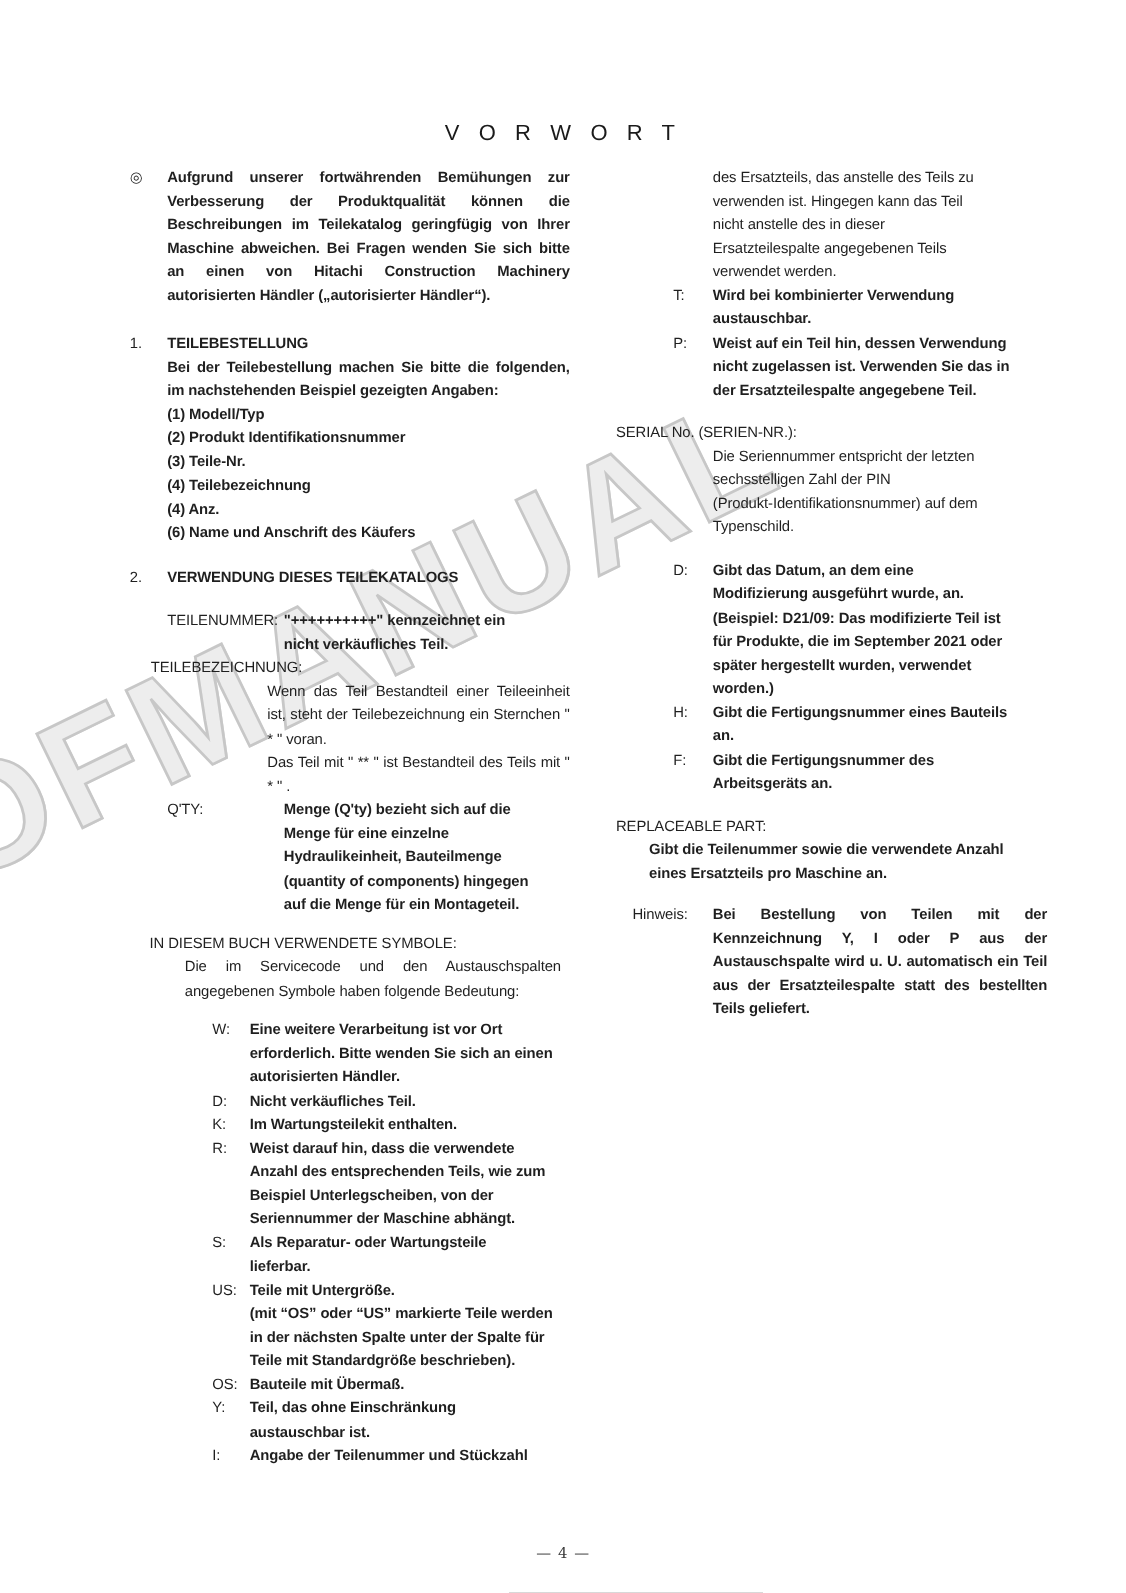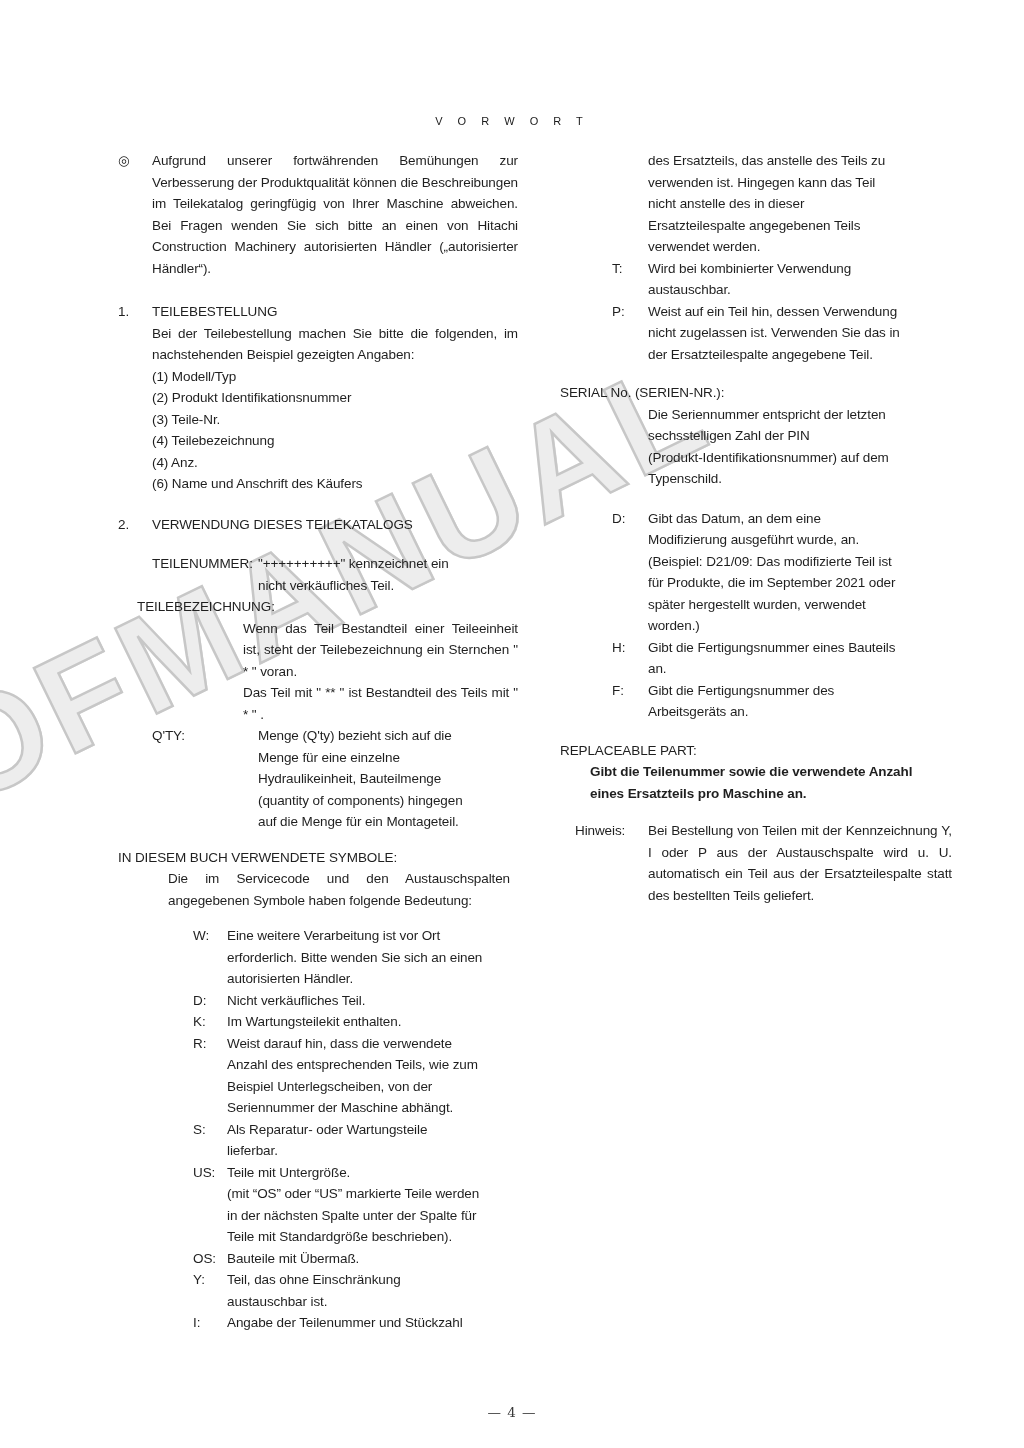--- a/index.html
+++ b/index.html
@@ -11,21 +11,21 @@
     font-family:"Liberation Sans","DejaVu Sans",sans-serif;
     font-size:13.5px;
     line-height:21.5px;
     color:#1f1f1f;
     letter-spacing:-0.1px;
     overflow:hidden;
   }
   .title{
     position:absolute;top:111px;left:0;right:0;
     text-align:center;
-    font-size:11px;letter-spacing:6px;color:#1a1a1a;
+    font-size:20px;letter-spacing:6px;color:#1a1a1a;
   }
   .watermark{
     position:absolute;
     left:-60px;top:755px;
     transform:rotate(-26deg);
     transform-origin:0 0;
     font-weight:700;
     font-size:138px;
     letter-spacing:6px;
     white-space:nowrap;
@@ -36,30 +36,30 @@
     pointer-events:none;
     user-select:none;
   }
   .col-left{position:absolute;left:118px;top:150px;width:400px;z-index:2;}
   .col-right{position:absolute;left:560px;top:150px;width:392px;z-index:2;}
   .row{display:flex;}
   .cell-34{flex:0 0 34px;}
   .cell-36{flex:0 0 36px;}
   .cell-73{flex:0 0 73px;}
   .cell-106{flex:0 0 106px;}
-  .flex1{flex:1 1 auto;min-width:0;}
+  .flex1{flex:1 1 auto;min-width:0;font-weight:bold;}
   .just{text-align:justify;}
   .pre{white-space:pre-line;}
   .sec1{margin-top:22px;}
   .sec2h{margin-top:19px;}
   .tnrow{margin-top:18px;margin-left:34px;}
   .tb{margin-left:19px;}
   .ind106{margin-left:106px;}
   .qtyrow{margin-left:34px;}
-  .symh{margin-top:14px;}
+  .symh{margin-top:14px;margin-left:18px;}
   .symi{margin-left:50px;width:342px;}
   .symlist{margin-top:14px;margin-left:75px;}
   .cont{margin-left:88px;}
   .code{display:flex;margin-left:52px;}
   .serialh{margin-top:17px;}
   .serialb{margin-left:88px;}
   .codes2{margin-top:18px;}
   .replh{margin-top:17px;}
   .replb{margin-left:30px;font-weight:bold;}
   .hinweis{display:flex;margin-top:16px;margin-left:15px;justify-content:flex-end;}

